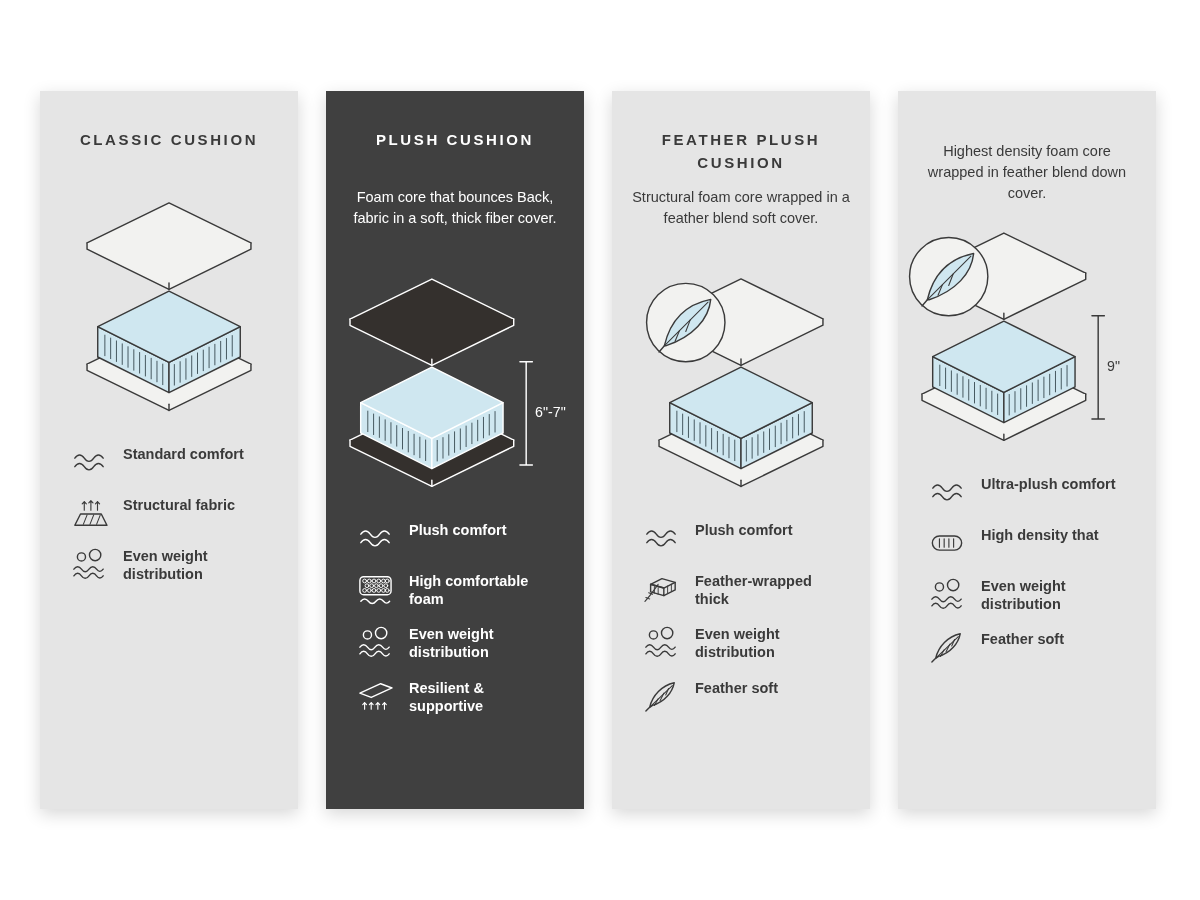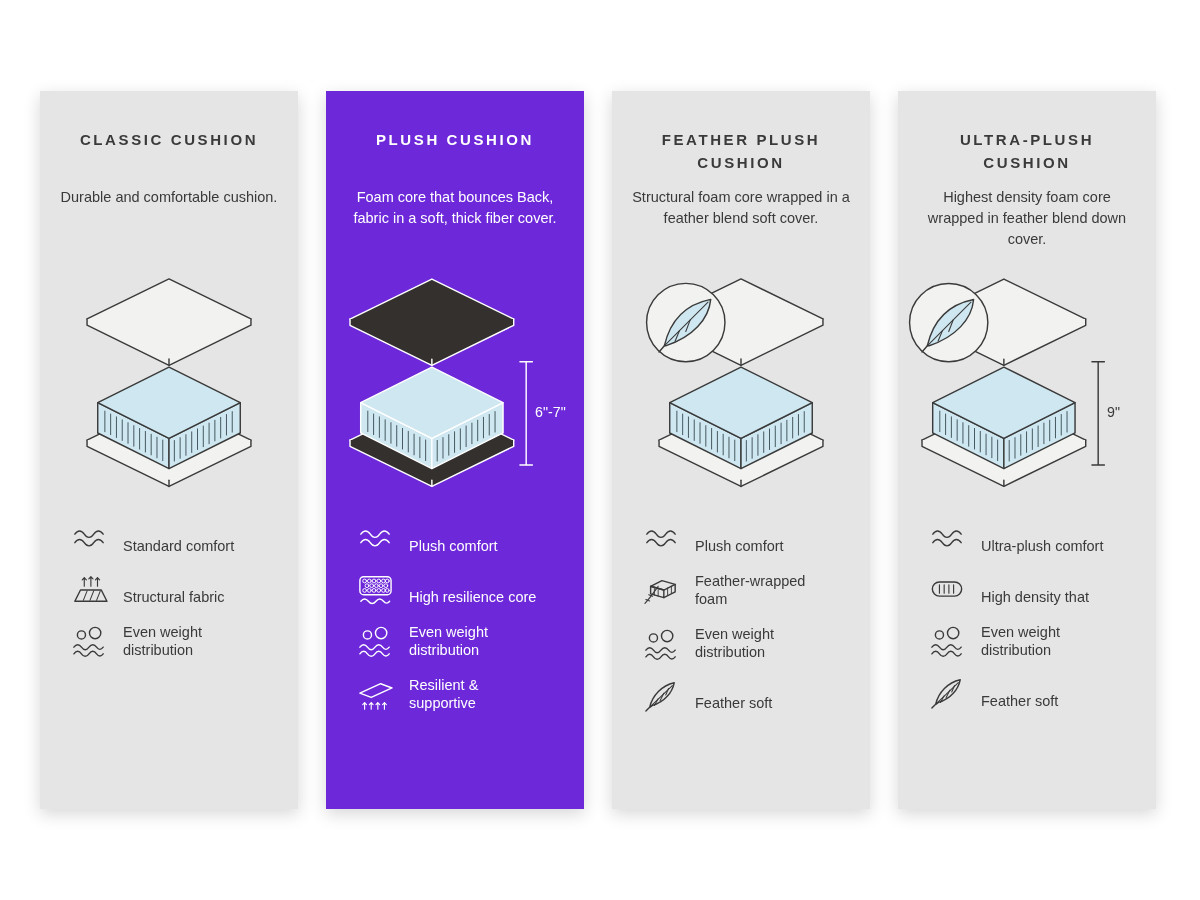--- a/index.html
+++ b/index.html
@@ -17,21 +17,21 @@
     height: 100%;
   }
   .card {
     flex: 0 0 258px;
     width: 258px;
     background: #e5e5e5;
     box-shadow: 0 5px 16px rgba(0,0,0,0.16);
     padding: 38px 20px 28px;
     text-align: center;
   }
-  .card.dark { background: #6d28d9; color: #ffffff; }
+  .card.dark { background: #404040; color: #ffffff; }
   .title {
     font-size: 15px;
     font-weight: bold;
     letter-spacing: 2.6px;
     line-height: 1.5;
     min-height: 46px;
   }
   .desc {
     font-size: 14.5px;
     line-height: 1.45;
@@ -46,31 +46,30 @@
     margin-top: 20px;
   }
   .features {
     margin-top: 24px;
     display: flex;
     flex-direction: column;
     gap: 17px;
     text-align: left;
     padding-left: 8px;
   }
-  .feature { display: flex; align-items: flex-end; gap: 13px; }
+  .feature { display: flex; align-items: flex-start; gap: 13px; font-weight: bold; }
   .ficon { flex: 0 0 42px; display: flex; justify-content: center; }
   .flabel { font-size: 14.5px; line-height: 1.25; max-width: 140px; }
 </style>
 </head>
 <body>
 
 <main class="board">
   <section class="card">
     <h2 class="title">CLASSIC CUSHION</h2>
-    <p class="desc">Durable and comfortable cushion.</p>
     <div class="illus">
         <svg viewBox="0 0 220 238" width="196" height="212" fill="none" stroke="currentColor" stroke-width="1.6" stroke-linecap="round" stroke-linejoin="round" style="overflow:visible">
           <path d="M110,137 L202,182 L110,227 L18,182 Z" fill="#f2f2f0"></path>
           <path d="M18,182 L18,189 L110,234 L202,189 L202,182" fill="#f2f2f0"></path>
           <path d="M110,227 L110,234"></path>
           <path d="M30,140 L110,180 L110,214 L30,174 Z" fill="#cfe7f0"></path>
           <path d="M190,140 L110,180 L110,214 L190,174 Z" fill="#cfe7f0"></path>
           <path d="M110,100 L190,140 L110,180 L30,140 Z" fill="#cfe7f0"></path>
           <path d="M38,149.0 L38,173.0 M44.5,152.3 L44.5,176.3 M51,155.5 L51,179.5 M57.5,158.8 L57.5,182.8 M64,162.0 L64,186.0 M70.5,165.3 L70.5,189.3 M77,168.5 L77,192.5 M83.5,171.8 L83.5,195.8 M90,175.0 L90,199.0 M96.5,178.3 L96.5,202.3 M103,181.5 L103,205.5 M116,182.0 L116,206.0 M122.5,178.8 L122.5,202.8 M129,175.5 L129,199.5 M135.5,172.3 L135.5,196.3 M142,169.0 L142,193.0 M148.5,165.8 L148.5,189.8 M155,162.5 L155,186.5 M161.5,159.3 L161.5,183.3 M168,156.0 L168,180.0 M174.5,152.8 L174.5,176.8 M181,149.5 L181,173.5 " stroke="#44565d" stroke-width="1.1" stroke-linecap="butt"></path>
           <path d="M110,1 L202,46 L110,91 L18,46 Z" fill="#f2f2f0"></path>
@@ -162,21 +161,21 @@
               <circle cx="31.5" cy="14.5" r="2" stroke-width="1"></circle>
               <circle cx="9" cy="19.5" r="2" stroke-width="1"></circle>
               <circle cx="14" cy="19.5" r="2" stroke-width="1"></circle>
               <circle cx="19" cy="19.5" r="2" stroke-width="1"></circle>
               <circle cx="24" cy="19.5" r="2" stroke-width="1"></circle>
               <circle cx="29" cy="19.5" r="2" stroke-width="1"></circle>
               <circle cx="33" cy="19.5" r="2" stroke-width="1"></circle>
      <path d="M5,31 C7.5,27.8 10.5,27.8 13,31 C15.5,34.2 18.5,34.2 21,31 C23.5,27.8 26.5,27.8 29,31 C31,33.6 33.5,33.6 35.5,31"></path>
             </svg>
           </span>
-          <span class="flabel">High resilience core</span>
+          <span class="flabel">High comfortable foam</span>
         </div>
         <div class="feature">
           <span class="ficon">
             <svg viewBox="0 0 40 36" width="40" height="34" fill="none" stroke="currentColor" stroke-width="1.5" stroke-linecap="round" stroke-linejoin="round" style="overflow:visible">
               <circle cx="12" cy="10.5" r="4.3"></circle>
               <circle cx="26.5" cy="8.5" r="6"></circle>
      <path d="M4,23.5 C6.5,20 9.5,20 12,23.5 C14.5,27 17.5,27 20,23.5 C22.5,20 25.5,20 28,23.5 C30.2,26.6 32.8,26.6 35,23.5"></path>
      <path d="M4,30.5 C6.5,27 9.5,27 12,30.5 C14.5,34 17.5,34 20,30.5 C22.5,27 25.5,27 28,30.5 C30.2,33.6 32.8,33.6 35,30.5"></path>
             </svg>
           </span>
@@ -231,21 +230,21 @@
         <div class="feature">
           <span class="ficon">
             <svg viewBox="0 0 40 36" width="40" height="34" fill="none" stroke="currentColor" stroke-width="1.5" stroke-linecap="round" stroke-linejoin="round" style="overflow:visible">
               <path d="M9,13 L21,7 L35,11 L23,17 Z"></path>
      <path d="M9,13 L9,21 L23,25 L23,17 Z"></path>
      <path d="M35,11 L35,19 L23,25"></path>
      <path d="M13,15.4 L13,22.4 M17,16.6 L17,23.6 M27,14.8 L27,22 M31,12.8 L31,20" stroke-width="1"></path>
      <path d="M3,31 C8,26 12,20 17,13 M4,27 L8,28.5 M7,22 L11,23.5" stroke-width="1.2"></path>
             </svg>
           </span>
-          <span class="flabel">Feather-wrapped foam</span>
+          <span class="flabel">Feather-wrapped thick</span>
         </div>
         <div class="feature">
           <span class="ficon">
             <svg viewBox="0 0 40 36" width="40" height="34" fill="none" stroke="currentColor" stroke-width="1.5" stroke-linecap="round" stroke-linejoin="round" style="overflow:visible">
               <circle cx="12" cy="10.5" r="4.3"></circle>
               <circle cx="26.5" cy="8.5" r="6"></circle>
      <path d="M4,23.5 C6.5,20 9.5,20 12,23.5 C14.5,27 17.5,27 20,23.5 C22.5,20 25.5,20 28,23.5 C30.2,26.6 32.8,26.6 35,23.5"></path>
      <path d="M4,30.5 C6.5,27 9.5,27 12,30.5 C14.5,34 17.5,34 20,30.5 C22.5,27 25.5,27 28,30.5 C30.2,33.6 32.8,33.6 35,30.5"></path>
             </svg>
           </span>
@@ -259,21 +258,20 @@
      <path d="M17,21 L13,28 M23,15 L19,23 M28,10 L25,17" stroke-width="1.1"></path>
      <path d="M8,30 L4,34"></path>
             </svg>
           </span>
           <span class="flabel">Feather soft</span>
         </div>
       </div>
   </section>
 
   <section class="card">
-    <h2 class="title">ULTRA-PLUSH CUSHION</h2>
     <p class="desc">Highest density foam core wrapped in feather blend down cover.</p>
     <div class="illus">
         <svg viewBox="0 0 272 238" width="242" height="212" fill="none" stroke="currentColor" stroke-width="1.6" stroke-linecap="round" stroke-linejoin="round" style="overflow:visible">
           <path d="M110,137 L202,182 L110,227 L18,182 Z" fill="#f2f2f0"></path>
           <path d="M18,182 L18,189 L110,234 L202,189 L202,182" fill="#f2f2f0"></path>
           <path d="M110,227 L110,234"></path>
           <path d="M30,140 L110,180 L110,214 L30,174 Z" fill="#cfe7f0"></path>
           <path d="M190,140 L110,180 L110,214 L190,174 Z" fill="#cfe7f0"></path>
           <path d="M110,100 L190,140 L110,180 L30,140 Z" fill="#cfe7f0"></path>
           <path d="M38,149.0 L38,173.0 M44.5,152.3 L44.5,176.3 M51,155.5 L51,179.5 M57.5,158.8 L57.5,182.8 M64,162.0 L64,186.0 M70.5,165.3 L70.5,189.3 M77,168.5 L77,192.5 M83.5,171.8 L83.5,195.8 M90,175.0 L90,199.0 M96.5,178.3 L96.5,202.3 M103,181.5 L103,205.5 M116,182.0 L116,206.0 M122.5,178.8 L122.5,202.8 M129,175.5 L129,199.5 M135.5,172.3 L135.5,196.3 M142,169.0 L142,193.0 M148.5,165.8 L148.5,189.8 M155,162.5 L155,186.5 M161.5,159.3 L161.5,183.3 M168,156.0 L168,180.0 M174.5,152.8 L174.5,176.8 M181,149.5 L181,173.5 " stroke="#44565d" stroke-width="1.1" stroke-linecap="butt"></path>

